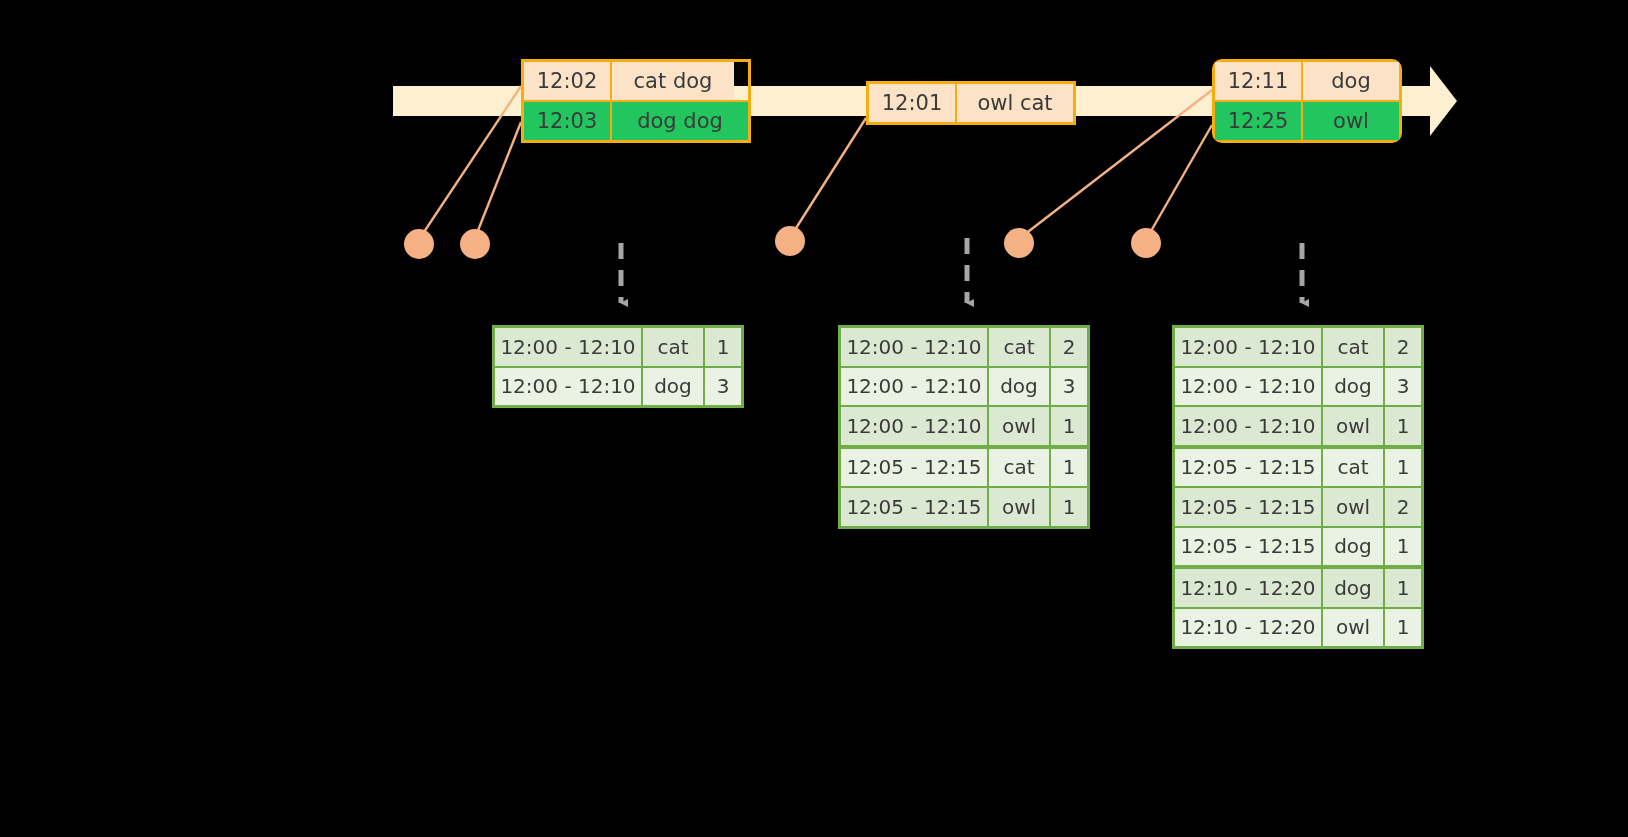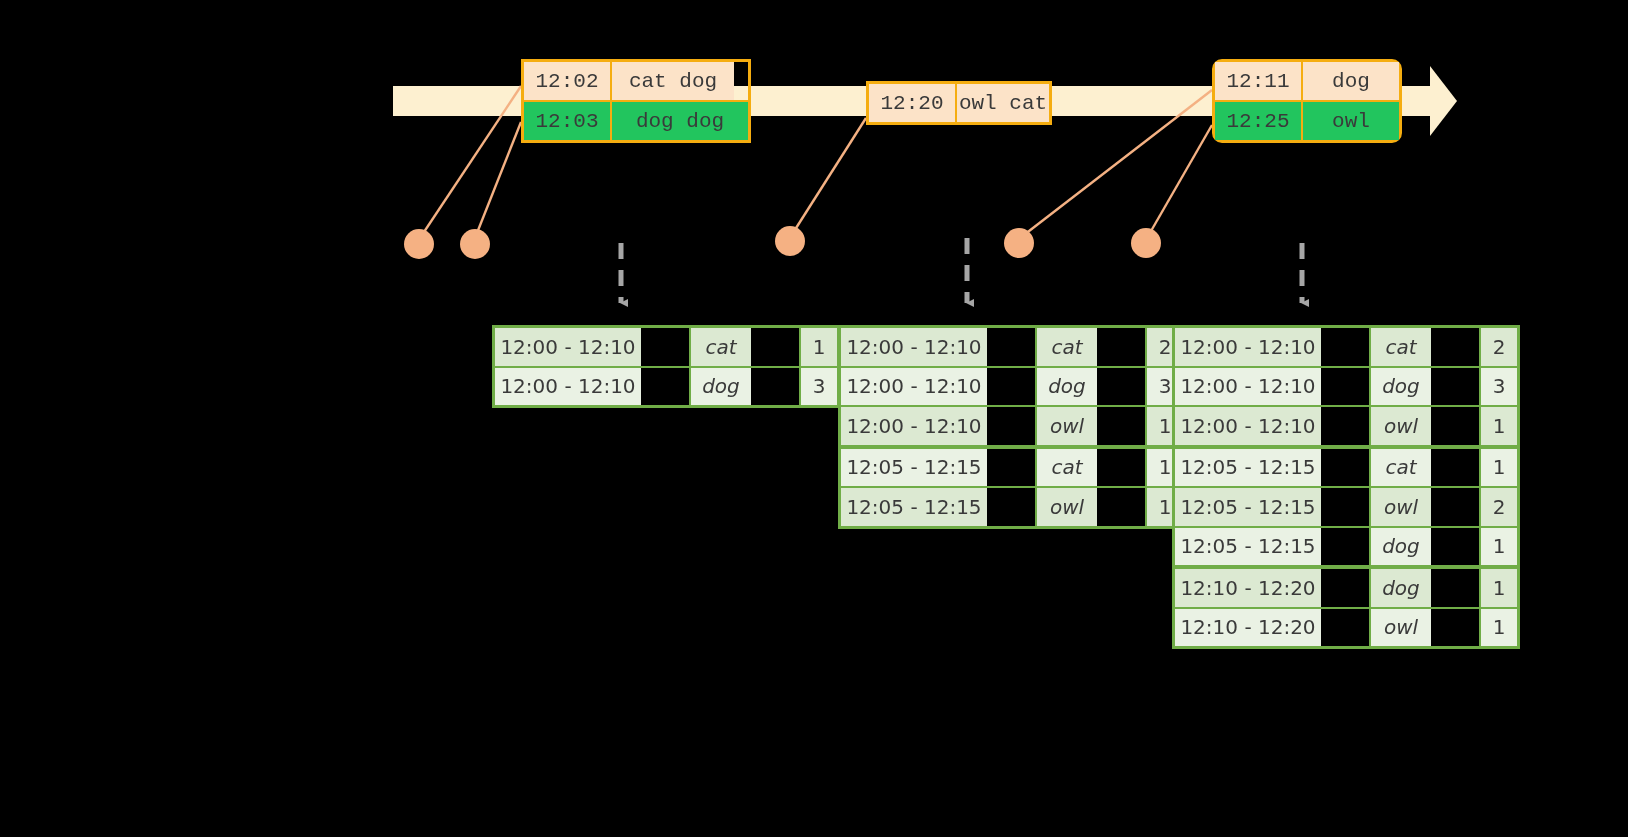--- a/index.html
+++ b/index.html
@@ -14,21 +14,21 @@
   svg.layer { position: absolute; left: 0; top: 0; width: 1628px; height: 837px; pointer-events: none; }
 
   
   .event-box {
     position: absolute;
     border: 3px solid #f5ad10;
     display: flex;
     flex-direction: column;
     z-index: 6;
   }
-  .event-row { display: flex; font-family: Liberation Mono, monospace; }
+  .event-row { display: flex; }
   .event-row + .event-row { border-top: 2px solid #f5ad10; }
   .event-cell {
     font-size: 21px;
     color: #3a3a3a;
     display: flex;
     align-items: center;
     justify-content: center;
     height: 38px;
     white-space: nowrap;
   }
@@ -38,34 +38,34 @@
   .shade-b .event-cell { background: #22c55e; }
 
   
   .result-table {
     position: absolute;
     border: 3px solid #70ad47;
     display: flex;
     flex-direction: column;
     z-index: 6;
   }
-  .res-row { display: flex; gap: 48px; }
+  .res-row { display: flex; }
   .res-row + .res-row { border-top: 2px solid #70ad47; }
   .res-row.group-sep { border-top: 4px solid #70ad47; }
   .res-cell {
     font-size: 20px;
     color: #3a3a3a;
     display: flex;
     align-items: center;
     justify-content: center;
     height: 37.5px;
     white-space: nowrap;
   }
   .res-cell.window { width: 146px; }
-  .res-cell.word   { width: 62px; border-left: 2px solid #70ad47; font-style: italic; }
+  .res-cell.word   { width: 62px; border-left: 2px solid #70ad47; }
   .res-cell.count  { width: 38px; border-left: 2px solid #70ad47; }
   .tint-a .res-cell { background: #dce9d2; }
   .tint-b .res-cell { background: #eaf2e4; }
 </style>
 </head>
 <body>
 
 <div id="stage">
 
   <svg class="layer" viewBox="0 0 1628 837">
@@ -109,22 +109,22 @@
       <div class="event-cell words" style="width:124px;">cat dog</div>
     </div>
     <div class="event-row shade-b">
       <div class="event-cell time">12:03</div>
       <div class="event-cell words" style="width:138px;">dog dog</div>
     </div>
   </div>
 
   <div class="event-box" style="left:866px; top:81px;">
     <div class="event-row shade-a">
-      <div class="event-cell time">12:20</div>
-      <div class="event-cell words" style="width:94px;">owl cat</div>
+      <div class="event-cell time">12:01</div>
+      <div class="event-cell words" style="width:118px;">owl cat</div>
     </div>
   </div>
 
   <div class="event-box" style="left:1212px; top:59px;border-radius:10px;">
     <div class="event-row shade-a">
       <div class="event-cell time">12:11</div>
       <div class="event-cell words" style="width:98px;">dog</div>
     </div>
     <div class="event-row shade-b">
       <div class="event-cell time">12:25</div>

